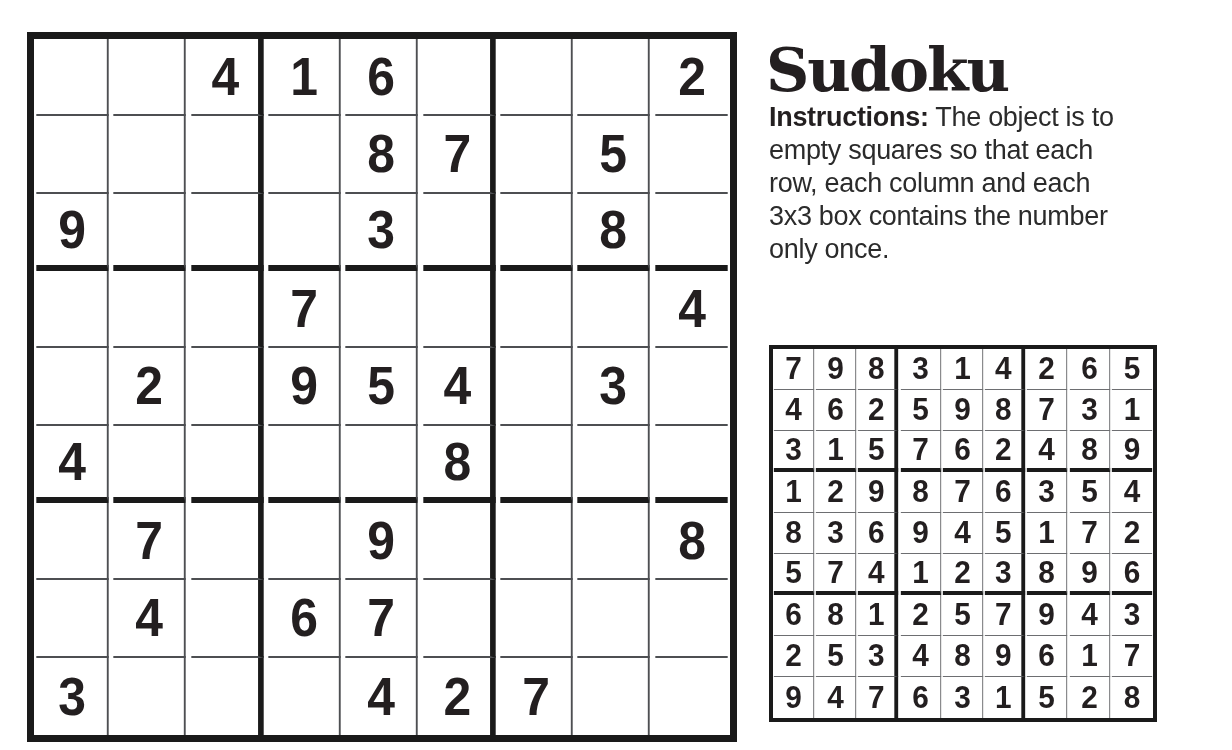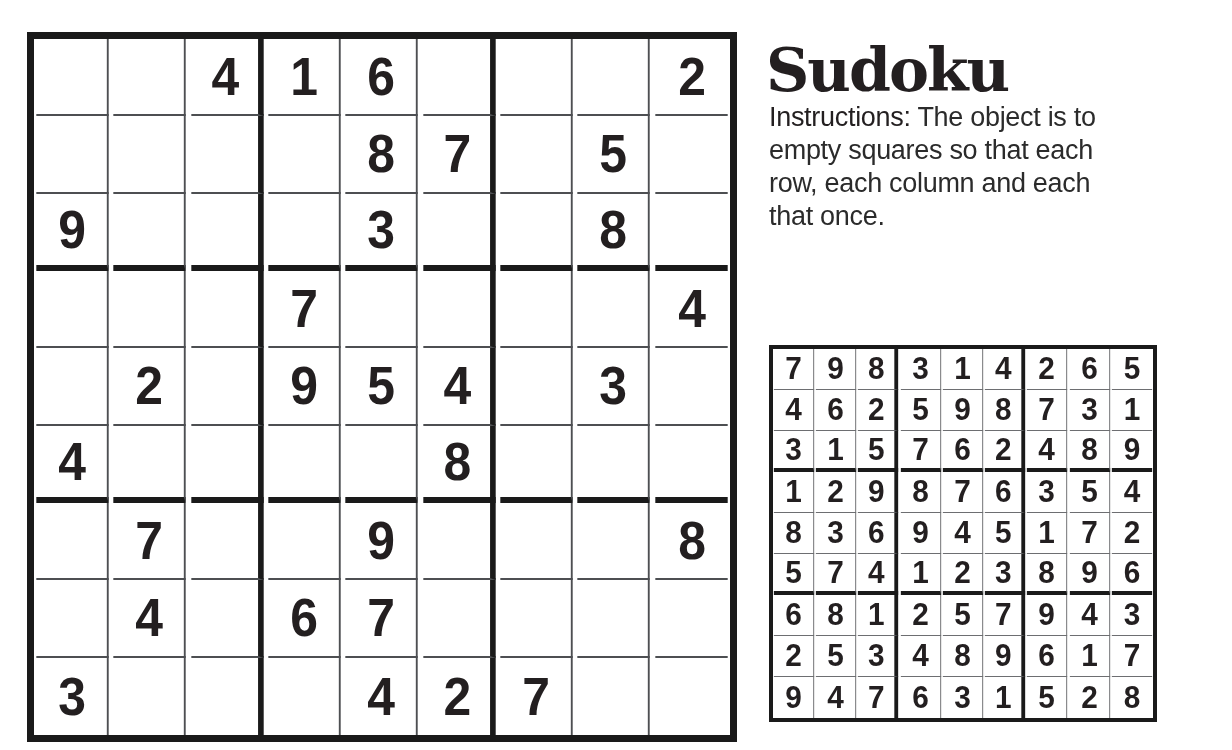--- a/index.html
+++ b/index.html
@@ -52,21 +52,21 @@
   }
   .instructions {
     position: absolute;
     left: 769px; top: 101px;
     width: 440px;
     font-size: 27px;
     line-height: 33px;
     color: #2b2b2b;
     letter-spacing: -0.3px;
   }
-  .instructions .bold-label { font-weight: 400; color: #231f20; }
+  .instructions .bold-label { font-weight: 700; color: #231f20; }
   .instructions .line { display: block; }
 
   
   .sudoku-mini {
     position: absolute;
     left: 769px; top: 345px;
     width: 388px; height: 377px;
     border: 4px solid #1a1a1a;
     background: #ffffff;
     display: grid;
@@ -175,21 +175,22 @@
     <div class="cell no-b"></div>
     <div class="cell no-r no-b"></div>
   </div>
 
 <div class="page-title">Sudoku</div>
 
 <div class="instructions">
   <span class="line"><span class="bold-label">Instructions:</span><span> The object is to</span></span>
   <span class="line">empty squares so that each</span>
   <span class="line">row, each column and each</span>
-  <span class="line">that once.</span>
+  <span class="line">3x3 box contains the number</span>
+  <span class="line">only once.</span>
 </div>
 
 <div class="sudoku-mini">
     <div class="cell">7</div>
     <div class="cell">9</div>
     <div class="cell thick-r">8</div>
     <div class="cell">3</div>
     <div class="cell">1</div>
     <div class="cell thick-r">4</div>
     <div class="cell">2</div>

